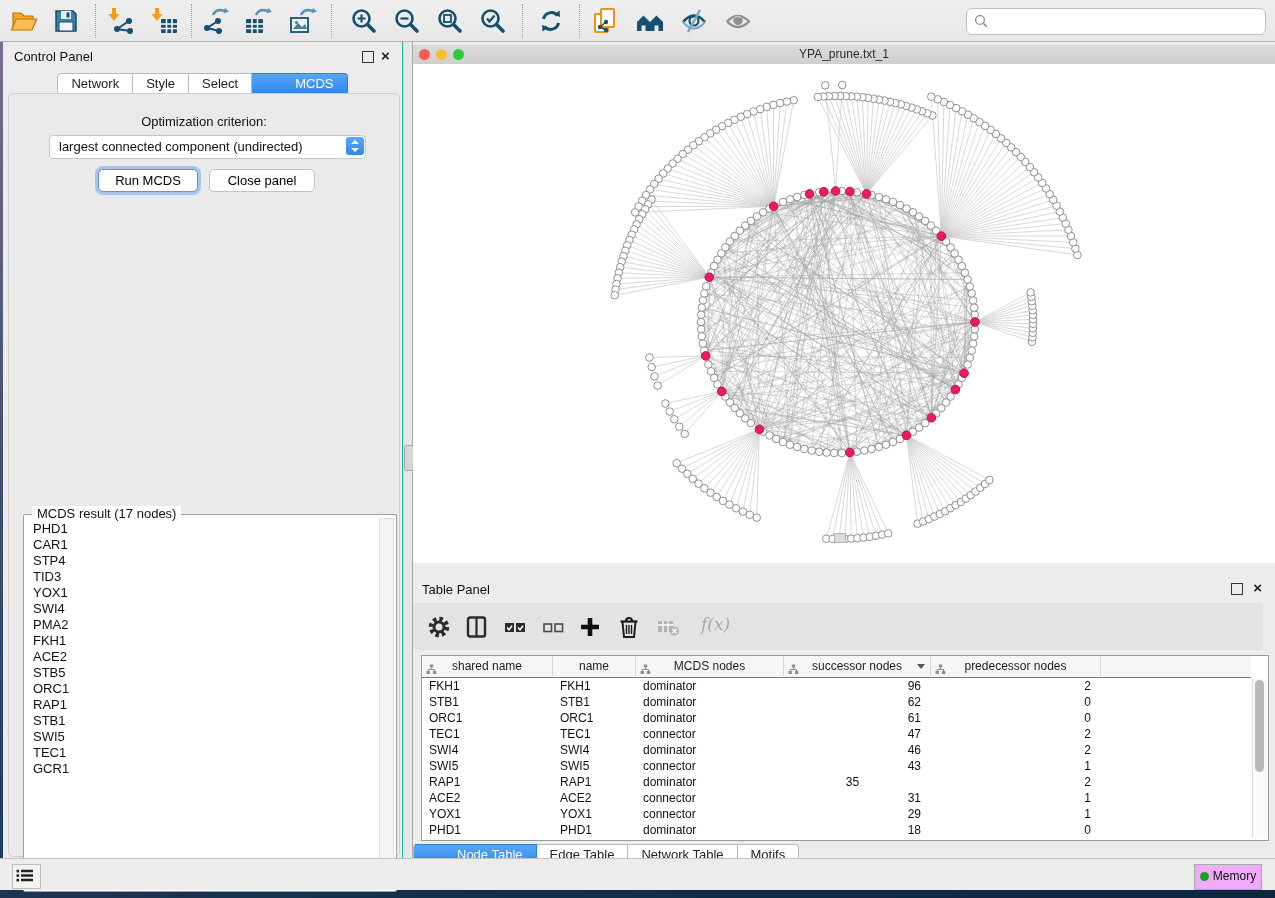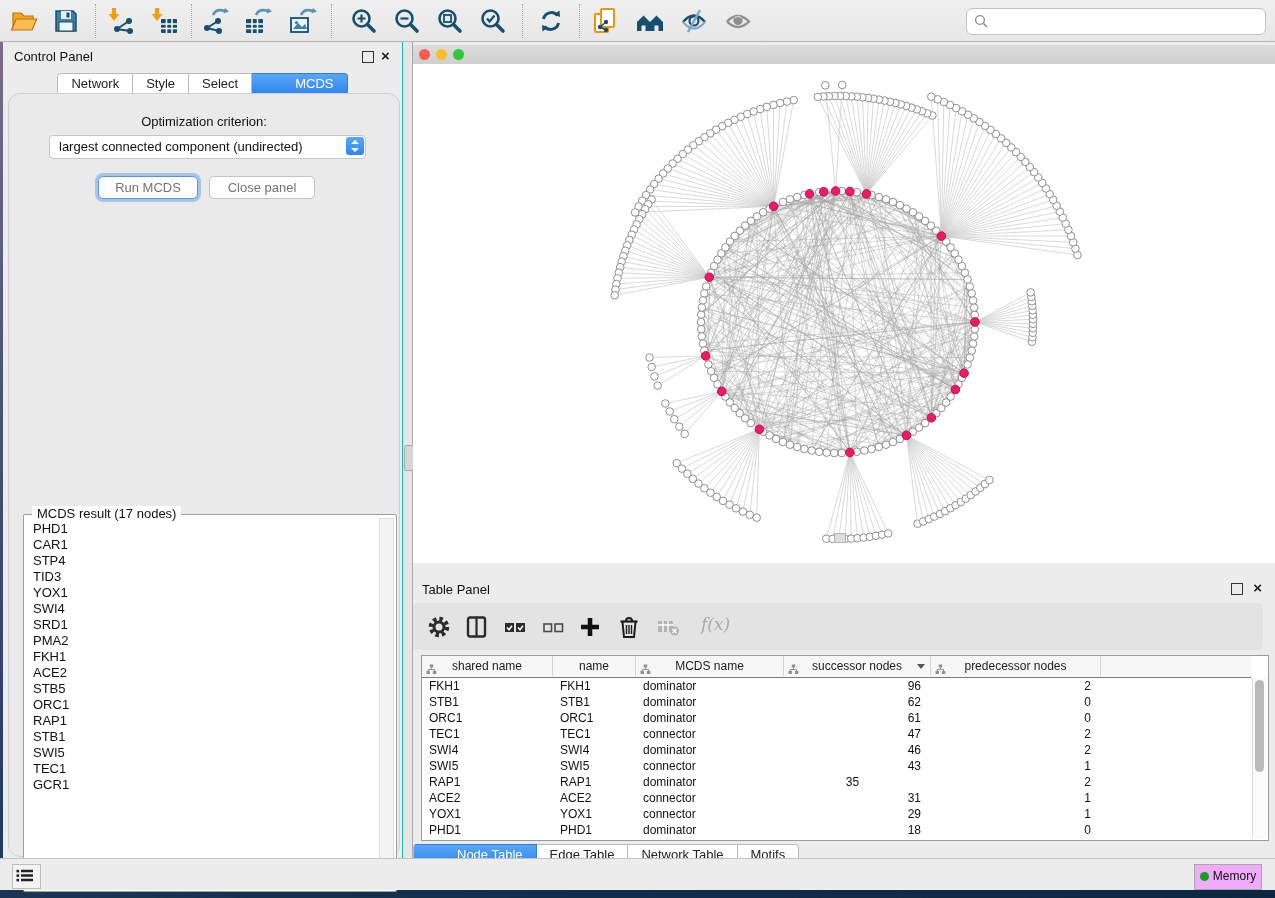--- a/index.html
+++ b/index.html
@@ -23,29 +23,29 @@
   #left-strip{left:0;top:42px;width:3px;height:816px;background:linear-gradient(#7a6b8f,#4a5578 40%,#1d3a5f);}
   #control-panel{left:3px;top:42px;width:400px;height:816px;background:#ececec;border-right:1px solid #14b8a6;}
   #cp-title{position:absolute;left:11px;top:7px;font-size:13px;color:#111;}
   .win-float{position:absolute;width:10px;height:10px;border:1.5px solid #333;top:9px;cursor:pointer;}
   .win-close{position:absolute;top:5px;font-size:15px;font-weight:bold;color:#222;cursor:pointer;line-height:18px;}
   #cp-tabs{position:absolute;left:0;top:31px;width:100%;text-align:center;}
   .seg{display:inline-block;padding:2px 13px 3px 13px;background:#fff;border:1px solid #b9b9b9;border-left:none;font-size:13px;color:#222;cursor:pointer;vertical-align:top;}
   .seg:first-child{border-left:1px solid #b9b9b9;border-radius:4px 0 0 4px;}
   .seg:last-child{border-radius:0 4px 4px 0;}
   .seg-active{background:linear-gradient(#58a6f6,#2e85ef);border-color:#2f7fd6;color:#fff;padding-left:43px;}
-  #cp-inner{position:absolute;left:5px;top:51px;width:390px;height:762px;background:#eaeaea;border:1px solid #cfcfcf;border-radius:12px;}
+  #cp-inner{position:absolute;left:5px;top:51px;width:390px;height:762px;background:#eaeaea;border:1px solid #cfcfcf;border-radius:5px;}
   #opt-label{position:absolute;left:0;top:20px;width:100%;text-align:center;font-size:13px;color:#111;}
   #opt-select{position:absolute;left:40px;top:41px;width:315px;height:22px;background:#fff;border:1px solid #c6c6c6;border-radius:4px;cursor:pointer;}
   #opt-select .val{position:absolute;left:9px;top:3px;font-size:13px;color:#111;white-space:nowrap;}
   #opt-select .stepper{position:absolute;right:1px;top:1px;width:18px;height:18px;border-radius:3px;background:linear-gradient(#5ba8f7,#2f86ef);}
   .tri-up,.tri-dn{position:absolute;left:5px;width:0;height:0;border-left:4px solid transparent;border-right:4px solid transparent;}
   .tri-up{top:3px;border-bottom:4px solid #fff;}
   .tri-dn{bottom:3px;border-top:4px solid #fff;}
-  .cp-btn{position:absolute;top:82px;height:23px;background:#fff;border:1px solid #c2c2c2;border-radius:5px;font-size:13px;color:#737373;font-family:"Liberation Sans",sans-serif;cursor:pointer;}
+  .cp-btn{position:absolute;top:75px;height:23px;background:#fff;border:1px solid #c2c2c2;border-radius:5px;font-size:13px;color:#000000;font-family:"Liberation Sans",sans-serif;cursor:pointer;}
   #run-btn{left:89px;width:100px;border-color:#5a96e0;box-shadow:0 0 0 3px rgba(112,166,230,.55);}
   #close-btn{left:200px;width:106px;}
   #mcds-group{position:absolute;left:14px;top:420px;width:372px;height:376px;background:#fff;border:1px solid #9f9f9f;border-radius:2px;}
   #mcds-legend{position:absolute;left:8px;top:-9px;background:#fff;padding:0 5px;font-size:13px;color:#111;}
   #mcds-list{position:absolute;left:1px;top:6px;width:352px;height:362px;overflow:hidden;}
   .mcds-item{font-size:13px;color:#111;line-height:16px;padding-left:8px;cursor:default;}
   #mcds-scroll{position:absolute;right:2px;top:3px;width:13px;height:366px;background:#f4f4f4;border:1px solid #dedede;}
 
   
   #v-split{left:403px;top:42px;width:10px;height:816px;background:#e6e6e6;border-right:1px solid #a9a9a9;}
@@ -238,21 +238,20 @@
       <button id="close-btn" class="cp-btn">Close panel</button>
       <div id="mcds-group">
         <span id="mcds-legend">MCDS result (17 nodes)</span>
         <div id="mcds-list">
             <div class="mcds-item">PHD1</div>
             <div class="mcds-item">CAR1</div>
             <div class="mcds-item">STP4</div>
             <div class="mcds-item">TID3</div>
             <div class="mcds-item">YOX1</div>
             <div class="mcds-item">SWI4</div>
-            <div class="mcds-item">SRD1</div>
             <div class="mcds-item">PMA2</div>
             <div class="mcds-item">FKH1</div>
             <div class="mcds-item">ACE2</div>
             <div class="mcds-item">STB5</div>
             <div class="mcds-item">ORC1</div>
             <div class="mcds-item">RAP1</div>
             <div class="mcds-item">STB1</div>
             <div class="mcds-item">SWI5</div>
             <div class="mcds-item">TEC1</div>
             <div class="mcds-item">GCR1</div>
@@ -264,20 +263,21 @@
 
   <div id="v-split" class="abs">
       <span id="v-grab"></span>
     </div>
 
   <div id="net-window" class="abs">
     <div id="net-titlebar">
       <span class="light" style="left: 6px; background: rgb(248, 92, 80);" id="light-red"></span>
       <span class="light" style="left: 23px; background: rgb(248, 190, 48);" id="light-yellow"></span>
       <span class="light" style="left: 40px; background: rgb(45, 201, 63);" id="light-green"></span>
+      <span id="net-title">YPA_prune.txt_1</span>
     </div>
     <div id="net-canvas">
       <svg id="net-svg" width="862" height="499" viewBox="0 0 862 499">
           <g>
             <line x1="562.0" y1="258.0" x2="486.9" y2="141.1" stroke="#a0a0a0" stroke-width="0.7" opacity="0.55"></line>
             <line x1="562.0" y1="258.0" x2="465.9" y2="383.0" stroke="#a0a0a0" stroke-width="0.7" opacity="0.55"></line>
             <line x1="562.0" y1="258.0" x2="337.9" y2="359.1" stroke="#a0a0a0" stroke-width="0.7" opacity="0.55"></line>
             <line x1="562.0" y1="258.0" x2="301.1" y2="202.1" stroke="#a0a0a0" stroke-width="0.7" opacity="0.55"></line>
             <line x1="562.0" y1="258.0" x2="321.7" y2="172.0" stroke="#a0a0a0" stroke-width="0.7" opacity="0.55"></line>
             <line x1="562.0" y1="258.0" x2="289.9" y2="279.6" stroke="#a0a0a0" stroke-width="0.7" opacity="0.55"></line>
@@ -1226,21 +1226,21 @@
                   <rect x="6.9" y="7" width="3.4" height="3"></rect>
                 </g>
                 <path d="M5.5 3.5 v2 M2.2 7 v-1.5 h6.4 V7" stroke="#8e8e8e" fill="none"></path>
               </svg></span><span class="th-label">shared name</span></span><span class="th" style="width: 83px;"><span class="th-label">name</span></span><span class="th" style="width: 148px;"><span class="th-icon"><svg width="11" height="11" viewBox="0 0 11 11">
                 <g fill="#8e8e8e">
                   <rect x="3.8" y="0.5" width="3.4" height="3"></rect>
                   <rect x="0.5" y="7" width="3.4" height="3"></rect>
                   <rect x="6.9" y="7" width="3.4" height="3"></rect>
                 </g>
                 <path d="M5.5 3.5 v2 M2.2 7 v-1.5 h6.4 V7" stroke="#8e8e8e" fill="none"></path>
-              </svg></span><span class="th-label">MCDS name</span></span><span class="th" style="width: 147px;"><span class="th-icon"><svg width="11" height="11" viewBox="0 0 11 11">
+              </svg></span><span class="th-label">MCDS nodes</span></span><span class="th" style="width: 147px;"><span class="th-icon"><svg width="11" height="11" viewBox="0 0 11 11">
                 <g fill="#8e8e8e">
                   <rect x="3.8" y="0.5" width="3.4" height="3"></rect>
                   <rect x="0.5" y="7" width="3.4" height="3"></rect>
                   <rect x="6.9" y="7" width="3.4" height="3"></rect>
                 </g>
                 <path d="M5.5 3.5 v2 M2.2 7 v-1.5 h6.4 V7" stroke="#8e8e8e" fill="none"></path>
               </svg></span><span class="th-label">successor nodes</span><span class="sort-caret"></span></span><span class="th" style="width: 170px;"><span class="th-icon"><svg width="11" height="11" viewBox="0 0 11 11">
                 <g fill="#8e8e8e">
                   <rect x="3.8" y="0.5" width="3.4" height="3"></rect>
                   <rect x="0.5" y="7" width="3.4" height="3"></rect>

